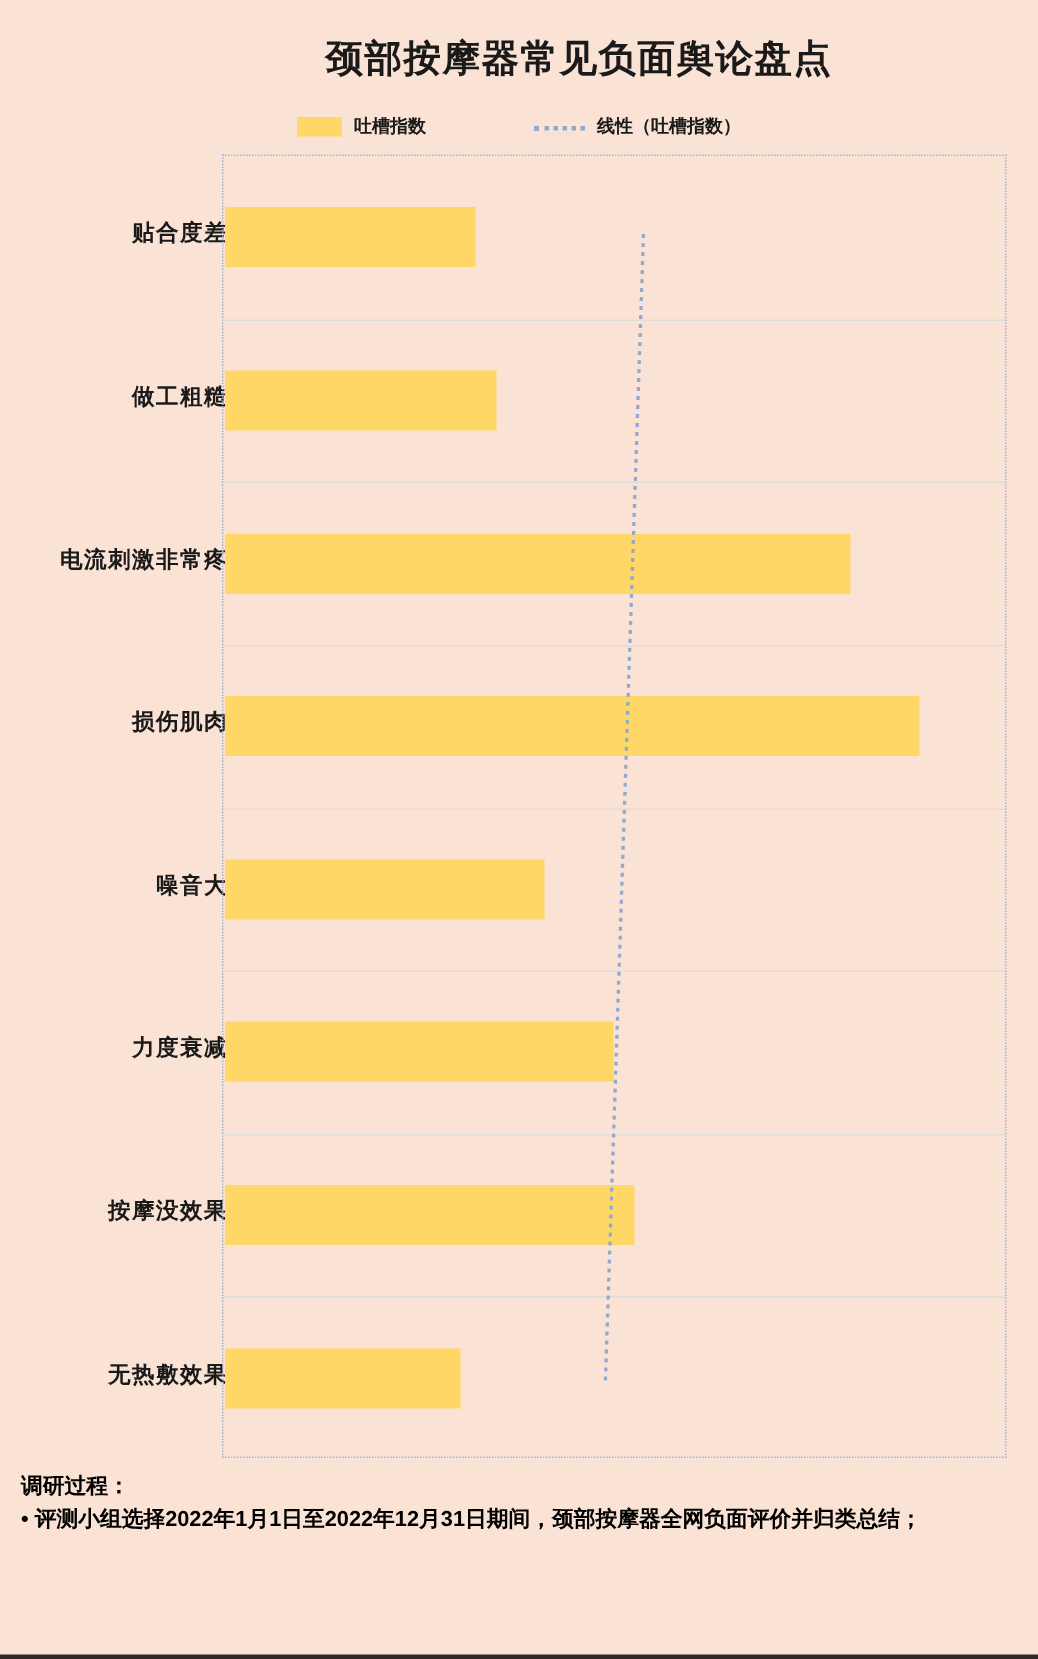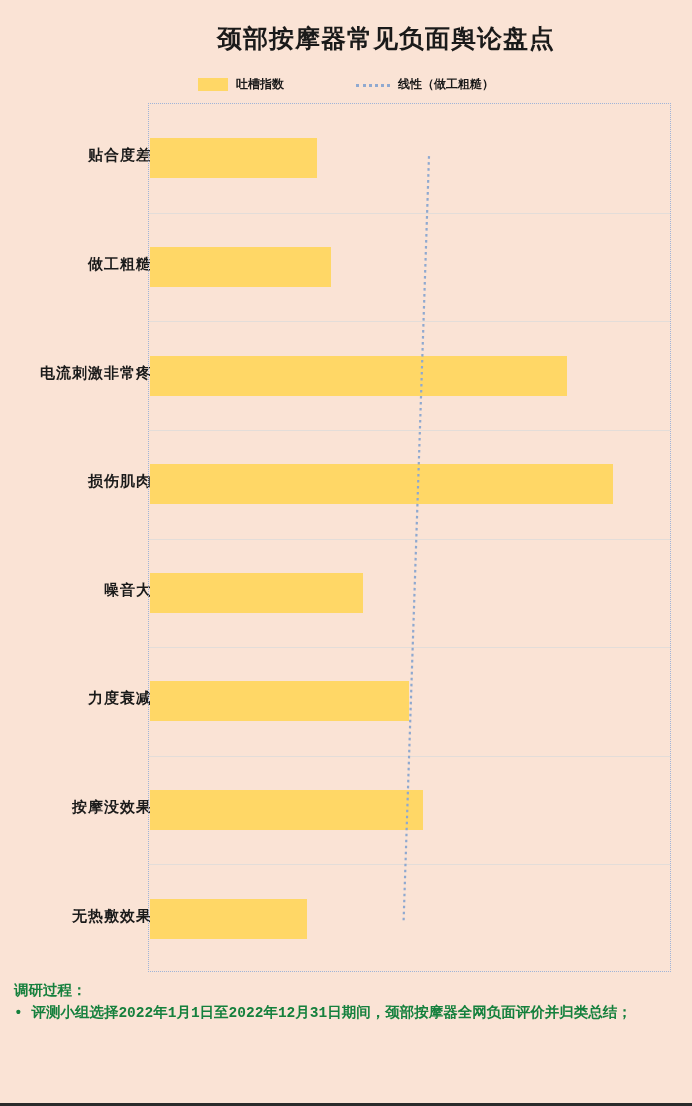--- a/index.html
+++ b/index.html
@@ -144,23 +144,23 @@
   }
 
   
   #footer {
     position: absolute;
     left: 14px;
     top: 980px;
     width: 668px;
     font-size: 14.5px;
     font-weight: bold;
-    color: #15803d;
+    color: #000000;
     line-height: 1.55;
-    font-family: Liberation Mono, monospace;
+    font-family: Liberation Sans, sans-serif;
   }
   #footer .f-line {
     display: block;
   }
   #bottom-rule {
     position: absolute;
     left: 0;
     bottom: 0;
     width: 692px;
     height: 3px;
@@ -174,21 +174,21 @@
 
   <div id="chart-title">颈部按摩器常见负面舆论盘点</div>
 
   <div id="legend">
     <div class="legend-entry">
       <span class="legend-swatch-bar"></span>
       <span>吐槽指数</span>
     </div>
     <div class="legend-entry">
       <span class="legend-swatch-line"></span>
-      <span>线性（做工粗糙）</span>
+      <span>线性（吐槽指数）</span>
     </div>
   </div>
 
   <div id="labels-layer">
       <div class="cat-label" style="top: 43.3125px;">贴合度差</div>
       <div class="cat-label" style="top: 151.938px;">做工粗糙</div>
       <div class="cat-label" style="top: 260.562px;">电流刺激非常疼</div>
       <div class="cat-label" style="top: 369.188px;">损伤肌肉</div>
       <div class="cat-label" style="top: 477.812px;">噪音大</div>
       <div class="cat-label" style="top: 586.438px;">力度衰减</div>

